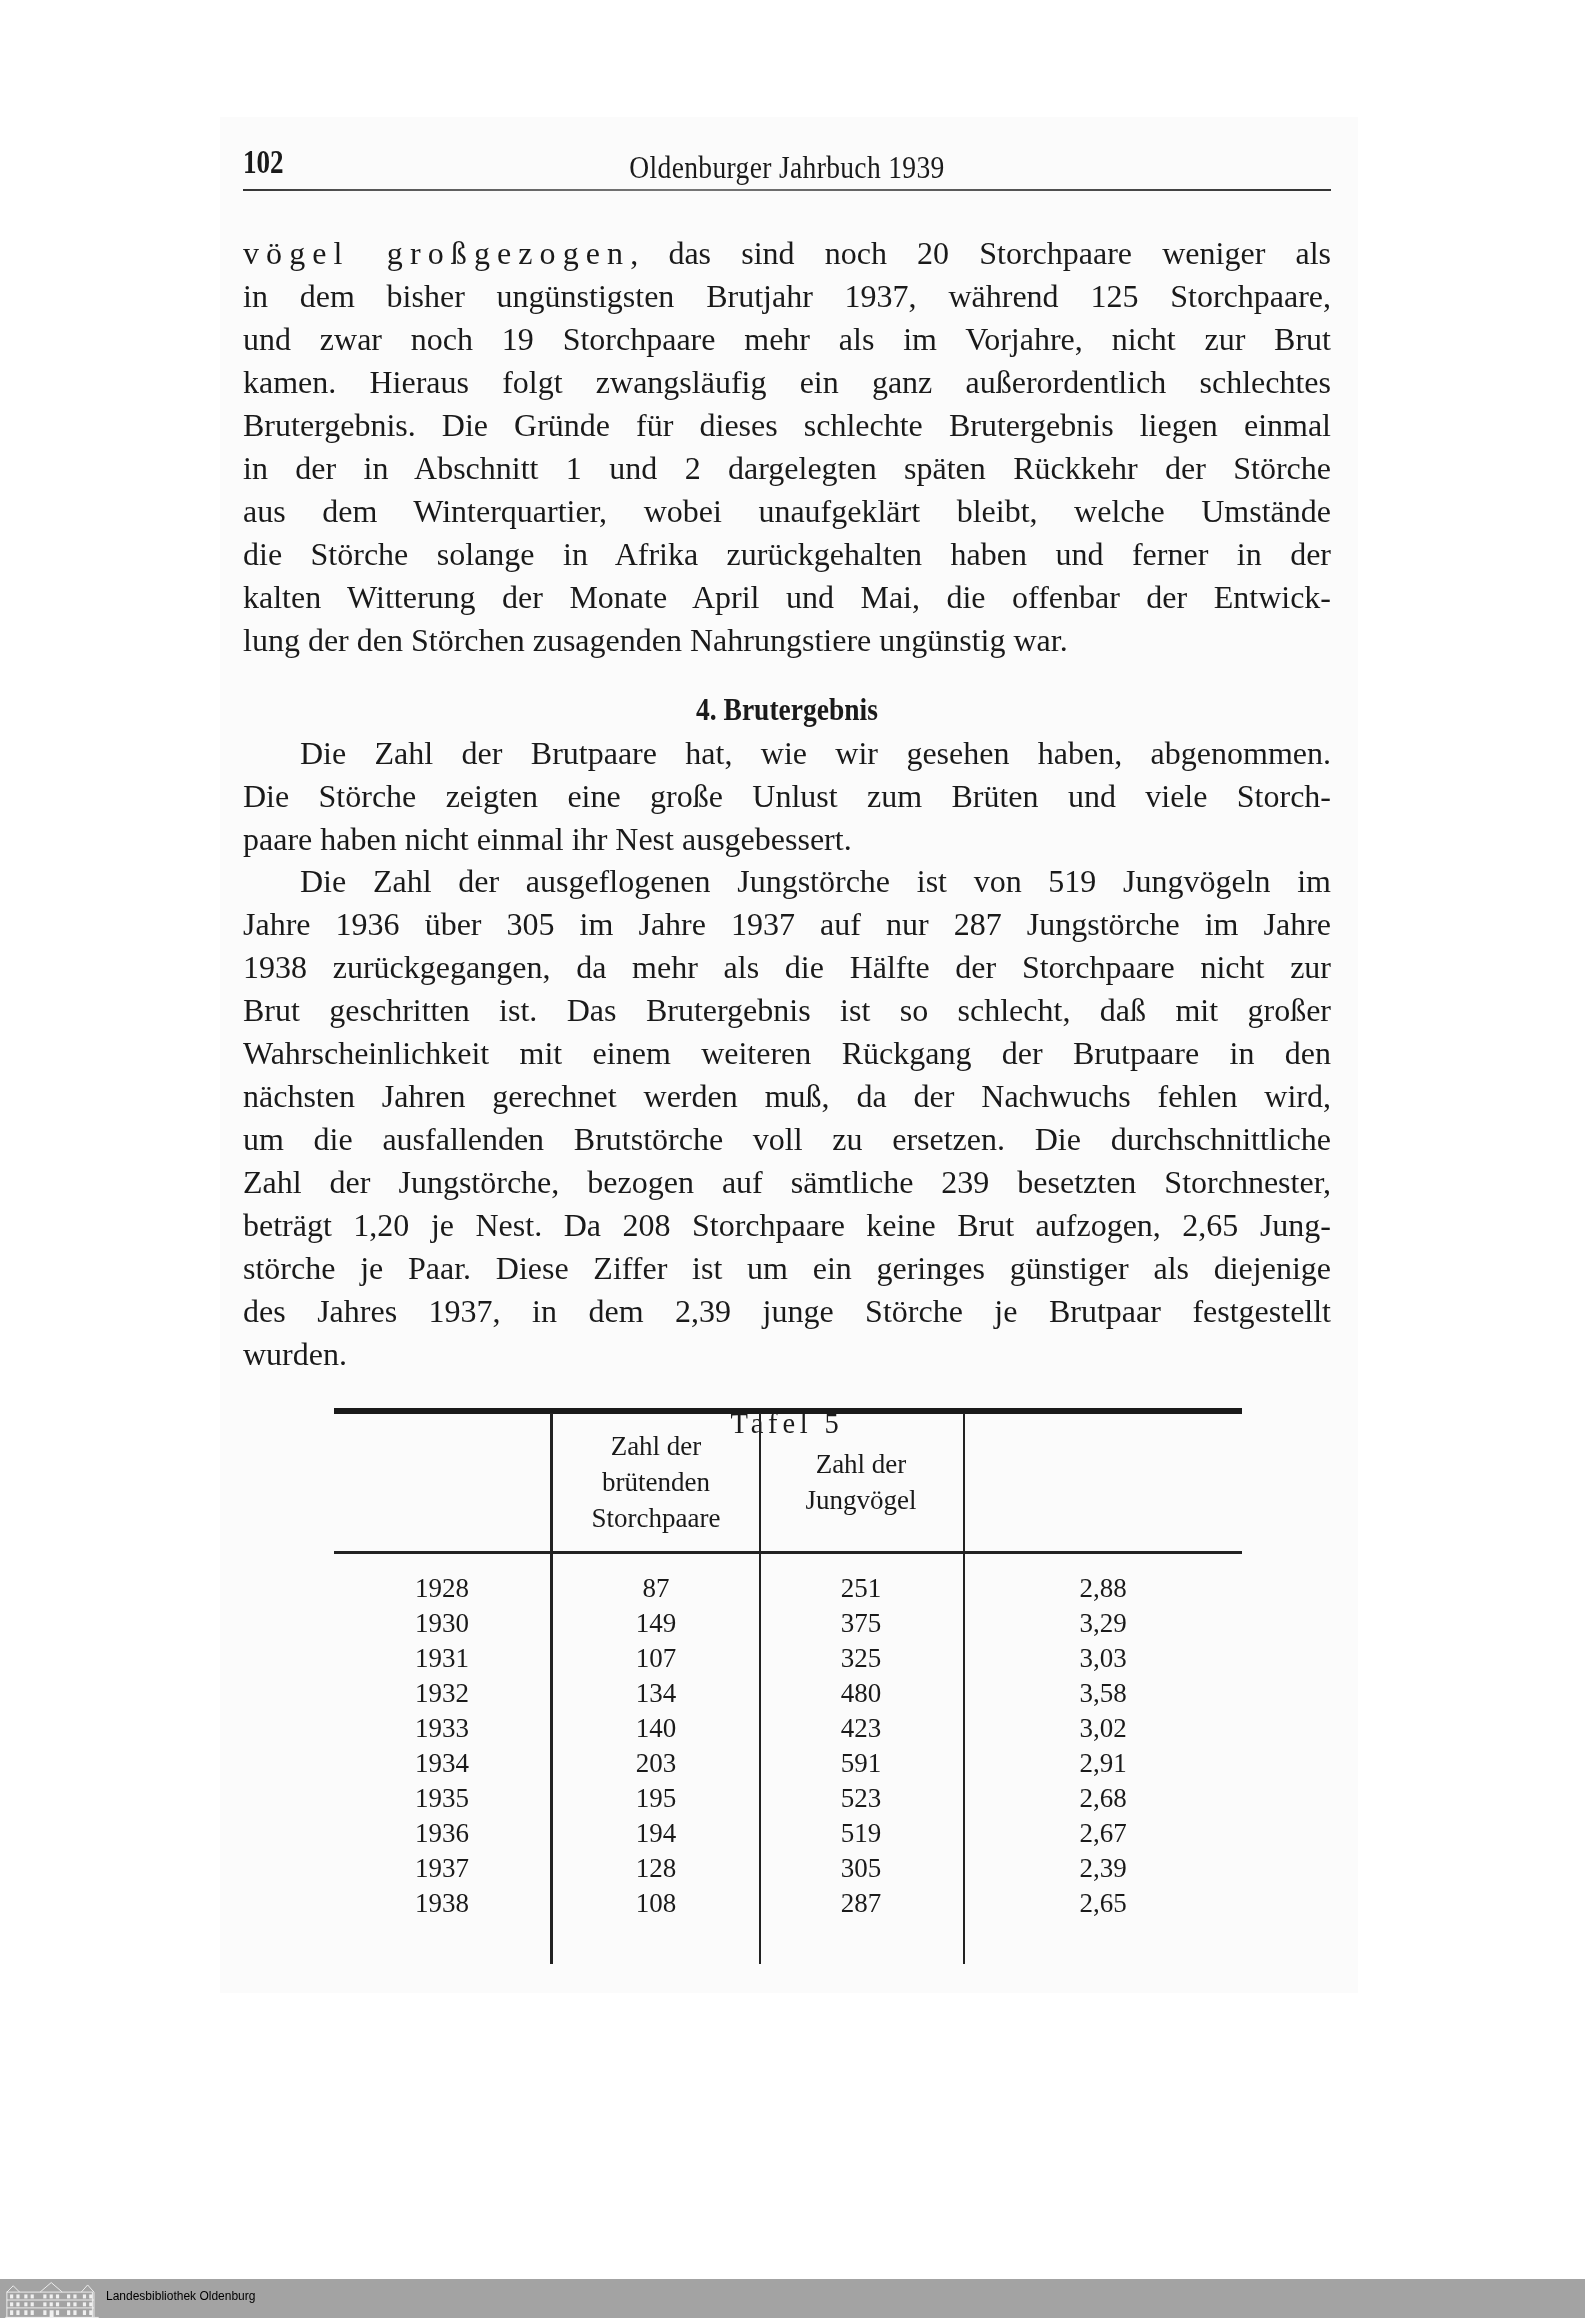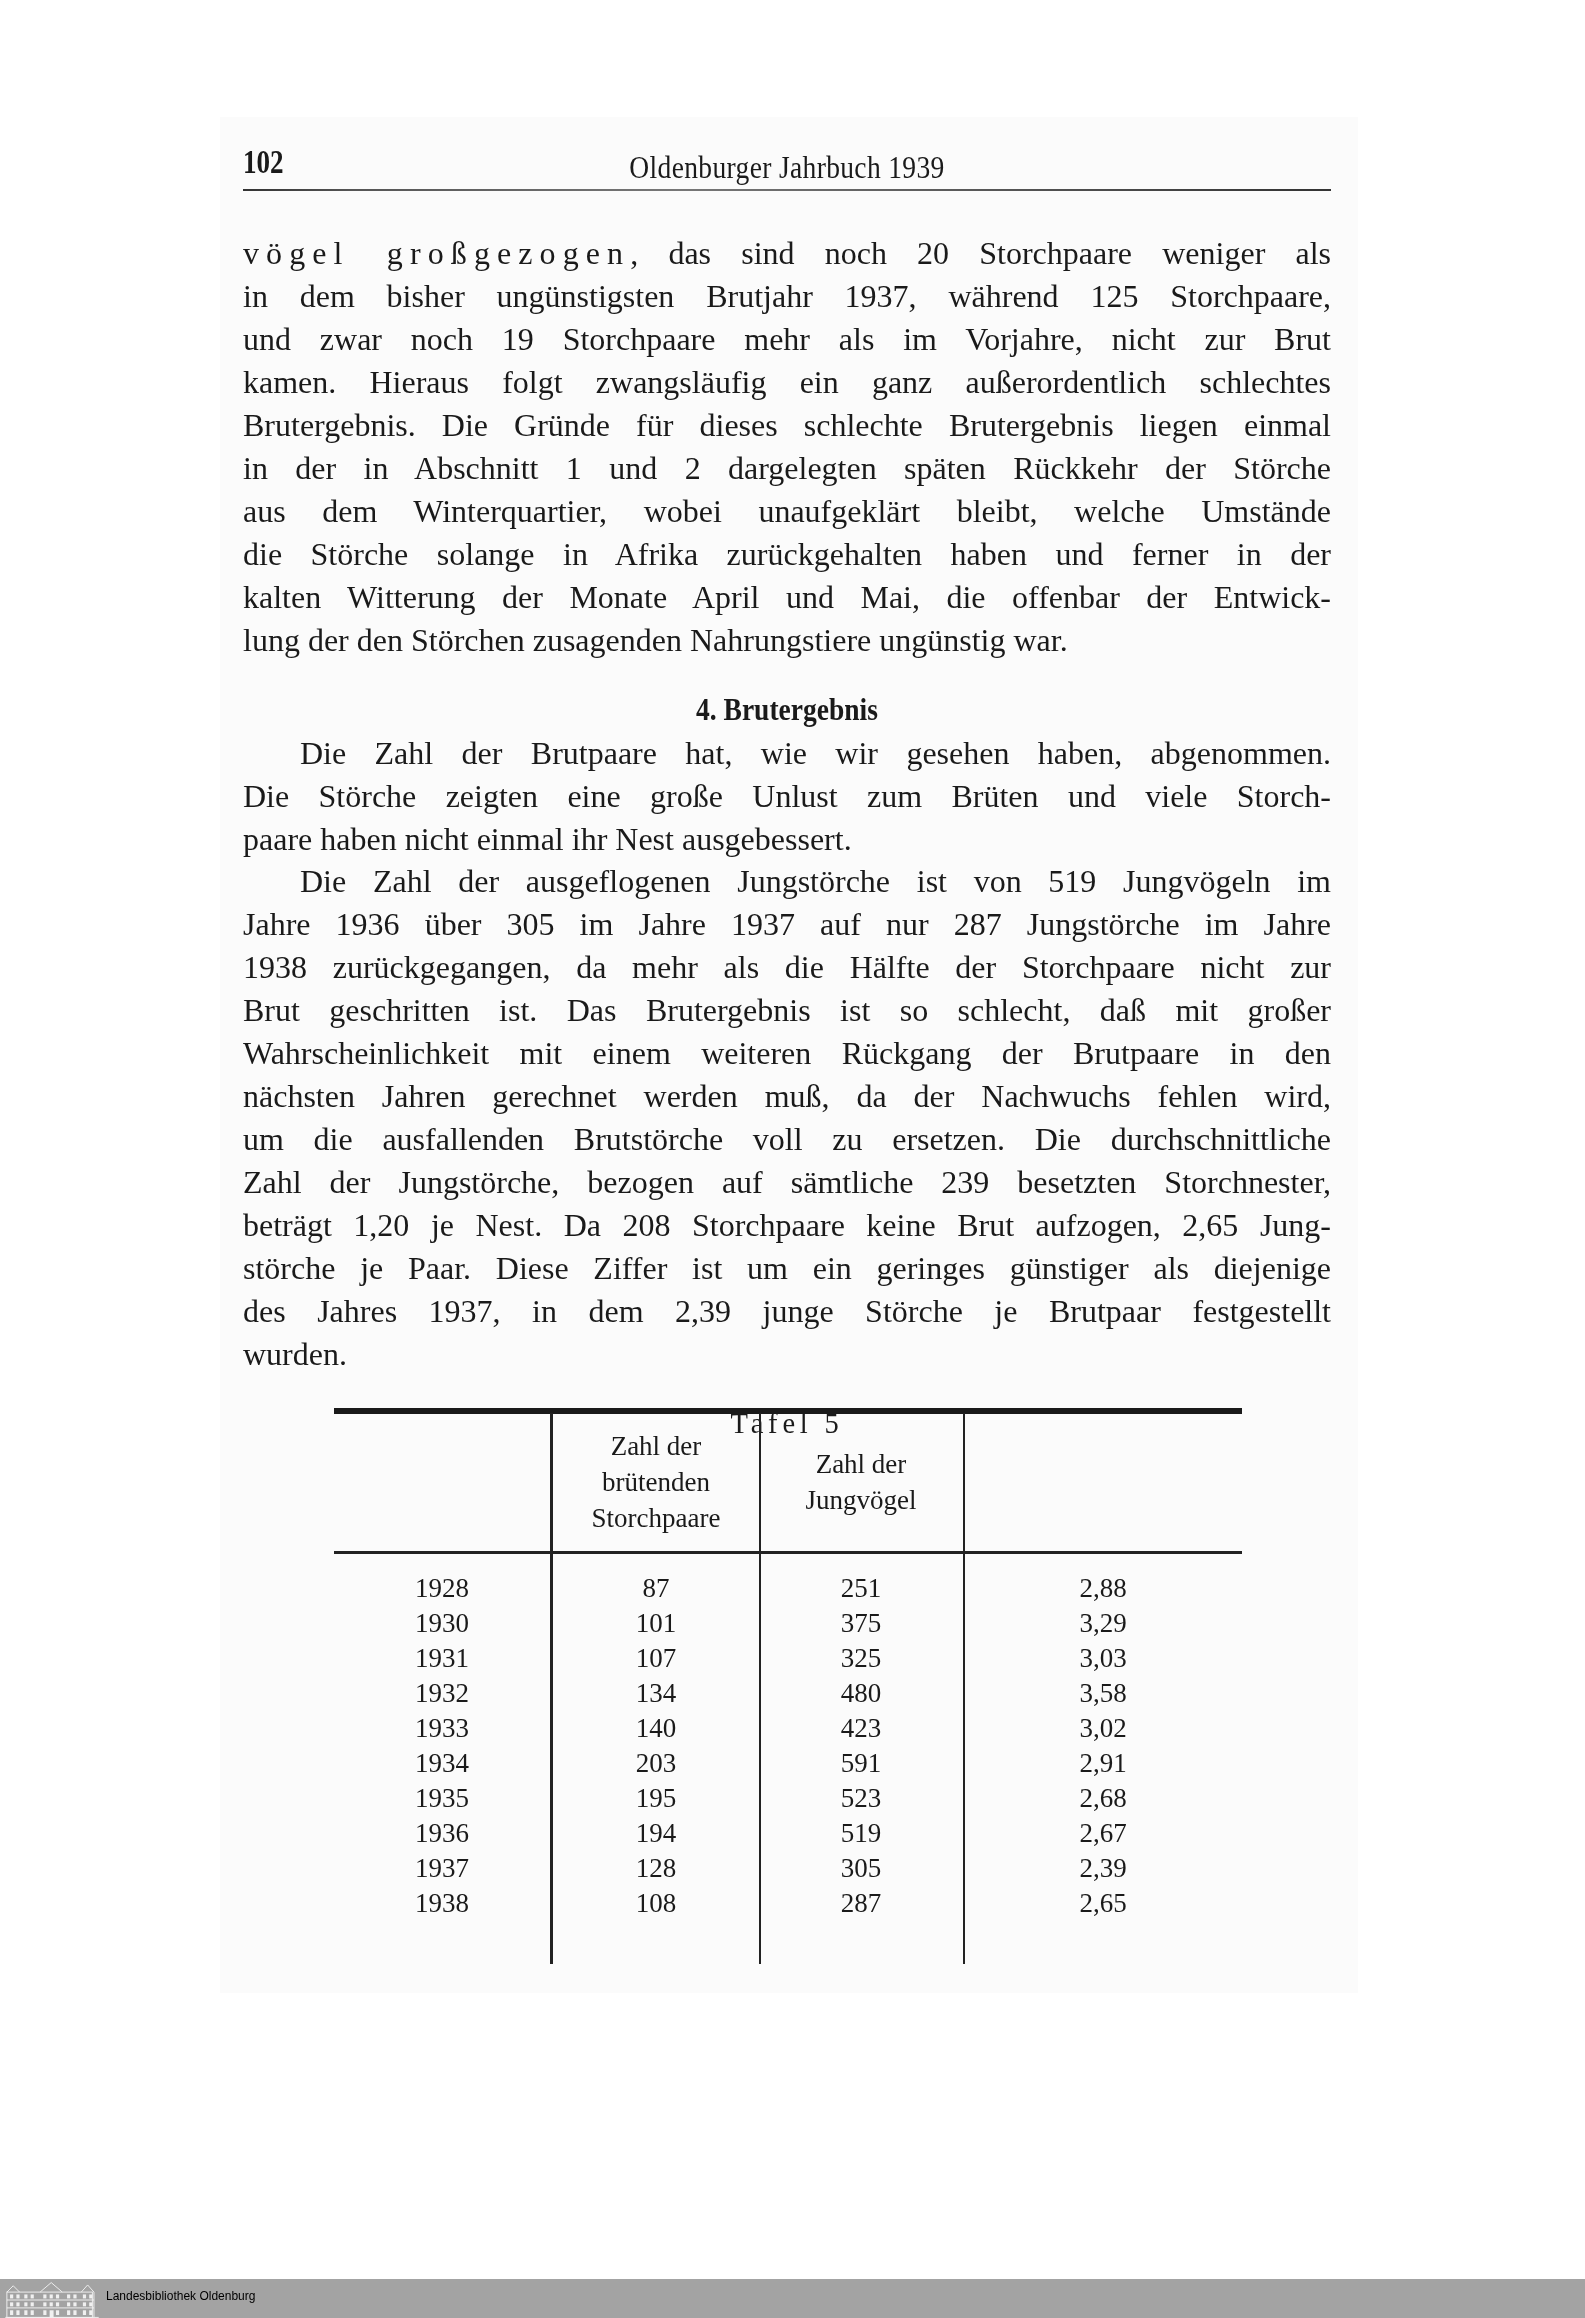--- a/index.html
+++ b/index.html
@@ -265,21 +265,21 @@
 
   <div class="rows">
     <div class="row">
       <span class="cell year">1928</span>
       <span class="cell pairs">87</span>
       <span class="cell young">251</span>
       <span class="cell avg">2,88</span>
     </div>
     <div class="row">
       <span class="cell year">1930</span>
-      <span class="cell pairs">101</span>
+      <span class="cell pairs">149</span>
       <span class="cell young">375</span>
       <span class="cell avg">3,29</span>
     </div>
     <div class="row">
       <span class="cell year">1931</span>
       <span class="cell pairs">107</span>
       <span class="cell young">325</span>
       <span class="cell avg">3,03</span>
     </div>
     <div class="row">

